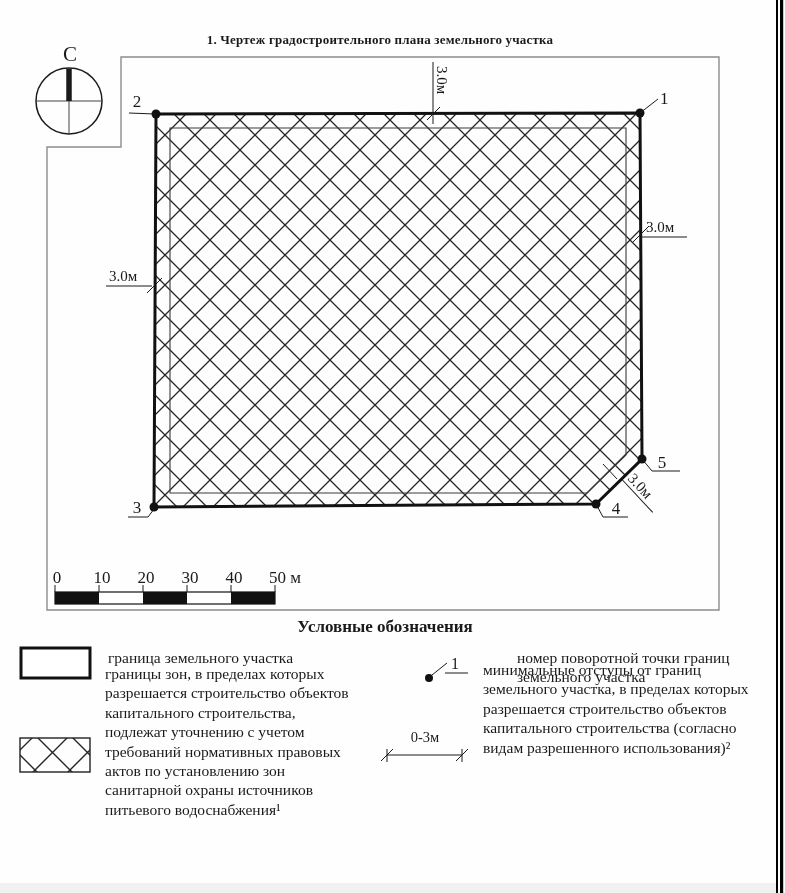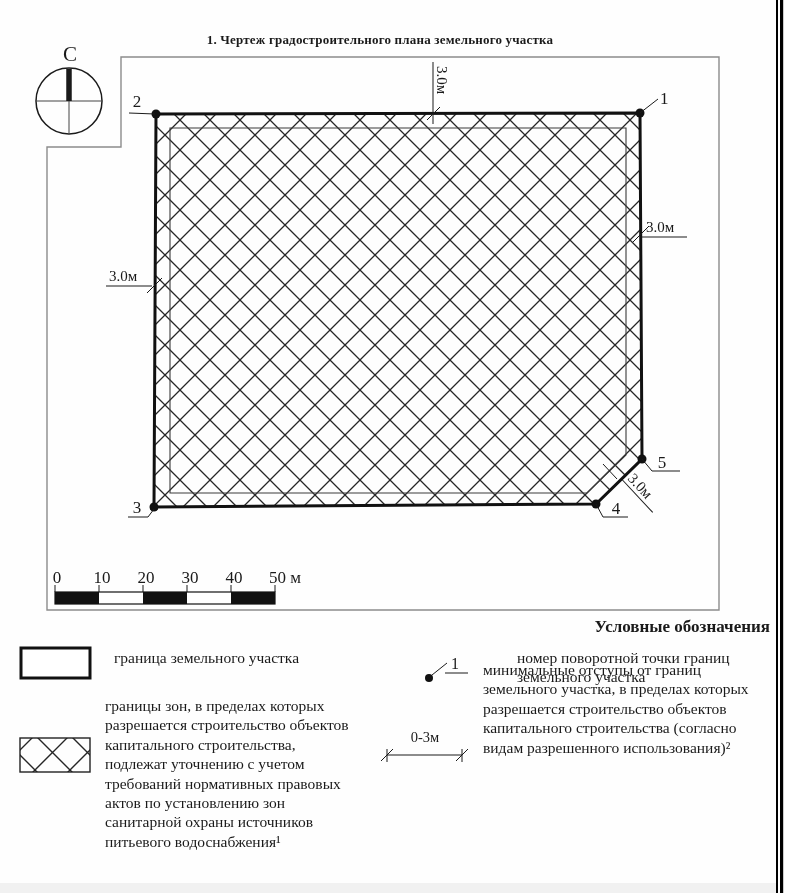--- a/index.html
+++ b/index.html
@@ -5,28 +5,28 @@
   html,body{margin:0;padding:0;background:#fff;}
   .page{
     position:relative;width:785px;height:893px;background:#fefefe;overflow:hidden;
     font-family:"Liberation Serif","DejaVu Serif",serif;color:#1a1a1a;
   }
   .title{
     position:absolute;top:12px;left:0;width:760px;text-align:center;
     font-size:13px;font-weight:bold;letter-spacing:0.2px;margin-top:20px;
   }
   .legend-heading{
-    position:absolute;top:617px;left:0;width:770px;text-align:right;
+    position:absolute;top:617px;left:0;width:770px;text-align:center;
     font-size:17px;font-weight:bold;
   }
   .legend-text{
     position:absolute;font-size:15.5px;line-height:19.4px;white-space:pre-line;
   }
-  #legend-text-1{left:114px;top:648px;width:300px;}
-  #legend-text-2{left:105px;top:696px;width:300px;}
+  #legend-text-1{left:108px;top:648px;width:300px;}
+  #legend-text-2{left:105px;top:664px;width:300px;}
   #legend-text-3{left:483px;top:648px;width:300px;margin-left:34px;}
   #legend-text-4{left:483px;top:660px;width:300px;}
   svg{position:absolute;left:0;top:0;}
   svg text{font-family:"Liberation Serif","DejaVu Serif",serif;fill:#1a1a1a;}
   .pt-label{font-size:17px;}
   .dim-label{font-size:15px;}
   .scale-label{font-size:17px;}
 </style>
 </head>
 <body>

